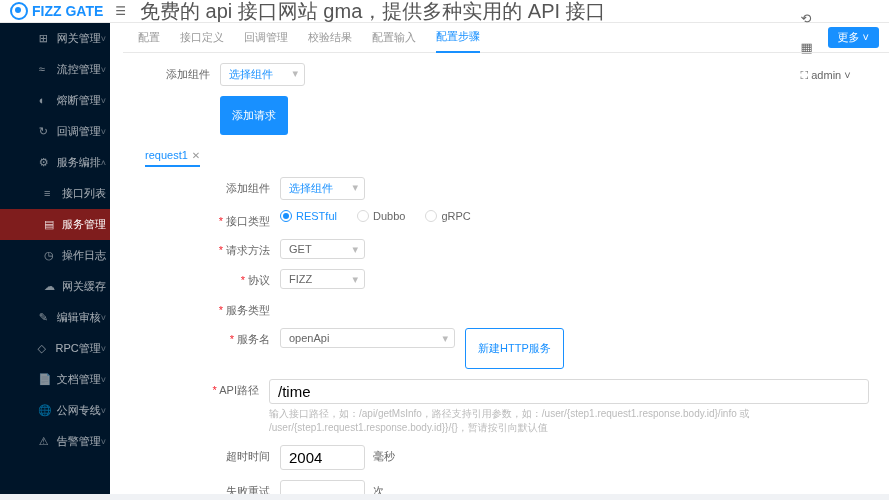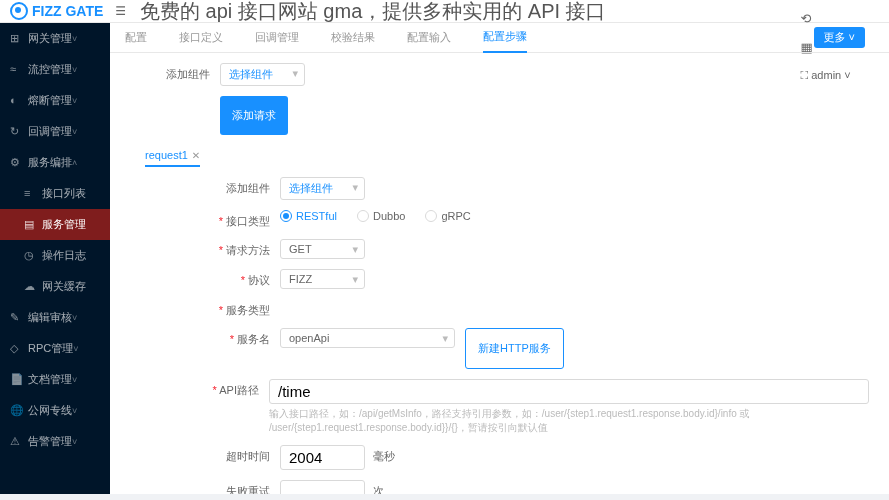--- a/index.html
+++ b/index.html
@@ -9,30 +9,30 @@
 .logo-icon { width: 18px; height: 18px; border: 2px solid #1890ff; border-radius: 50%; margin-right: 4px; display: inline-block; position: relative; }
 .logo-icon::after { content: ''; position: absolute; width: 6px; height: 6px; background: #1890ff; border-radius: 50%; left: 3px; top: 3px; }
 .menu-toggle { margin-left: 12px; cursor: pointer; color: #666; }
 .overlay-text { position: absolute; left: 140px; top: -2px; font-size: 20px; color: #555; white-space: nowrap; z-index: 100; pointer-events: none; }
 .header-right { margin-left: auto; display: flex; align-items: flex-start; gap: 14px; flex-direction: column; }
 .btn-outline { border: 1px solid #1890ff; color: #1890ff; padding: 2px 8px; border-radius: 3px; font-size: 11px; cursor: pointer; background: #fff; }
 .icon-btn { color: #666; cursor: pointer; font-size: 13px; }
 .user { color: #666; font-size: 11px; }
 .layout { display: flex; height: 471px; }
 .sidebar { width: 110px; background: #001529; color: rgba(255,255,255,0.65); overflow-y: auto; }
-.menu-item { padding: 8px 10px; display: flex; align-items: center; justify-content: flex-start; cursor: pointer; font-size: 11px; }
+.menu-item { padding: 8px 4px; display: flex; align-items: center; justify-content: flex-end; cursor: pointer; font-size: 11px; }
 .menu-item.sub { padding-left: 24px; }
 .menu-item.active { background: #7f1d1d; color: #fff; }
 .menu-item .arrow { font-size: 9px; opacity: 0.6; }
 .menu-icon { width: 12px; display: inline-block; margin-right: 6px; opacity: 0.8; }
 .main { flex: 1; background: #fff; display: flex; flex-direction: column; overflow: hidden; }
-.tabs { height: 30px; border-bottom: 1px solid #e8e8e8; display: flex; align-items: center; padding: 0 15px; gap: 32px; position: relative; }
+.tabs { height: 30px; border-bottom: 1px solid #e8e8e8; display: flex; align-items: center; padding: 0 15px; gap: 20px; position: relative; margin-left: 13px; }
 .tab { color: #999; font-size: 11px; cursor: pointer; padding: 7px 0; }
 .tab.active { color: #1890ff; border-bottom: 2px solid #1890ff; }
-.more-btn { position: absolute; right: 24px; background: #1890ff; color: #fff; padding: 3px 10px; border-radius: 3px; font-size: 11px; cursor: pointer; }
+.more-btn { position: absolute; right: 10px; background: #1890ff; color: #fff; padding: 3px 10px; border-radius: 3px; font-size: 11px; cursor: pointer; }
 .content { flex: 1; padding: 10px 20px; overflow-y: auto; }
 .form-row { display: flex; align-items: flex-start; margin-bottom: 10px; }
 .form-label { width: 90px; text-align: right; color: #666; font-size: 11px; padding-right: 10px; padding-top: 4px; }
 .form-label.req::before { content: '* '; color: #f5222d; }
 .select { border: 1px solid #d9d9d9; border-radius: 3px; padding: 3px 24px 3px 8px; font-size: 11px; color: #666; background: #fff; position: relative; min-width: 85px; cursor: pointer; }
 .select::after { content: '▾'; position: absolute; right: 6px; color: #bbb; }
 .select.link { color: #1890ff; }
 .input { border: 1px solid #d9d9d9; border-radius: 3px; padding: 3px 8px; font-size: 15px; width: 85px; }
 .input.wide { width: 600px; }
 .btn-primary { background: #1890ff; color: #fff; border: none; padding: 12px 12px; border-radius: 3px; font-size: 11px; cursor: pointer; }

